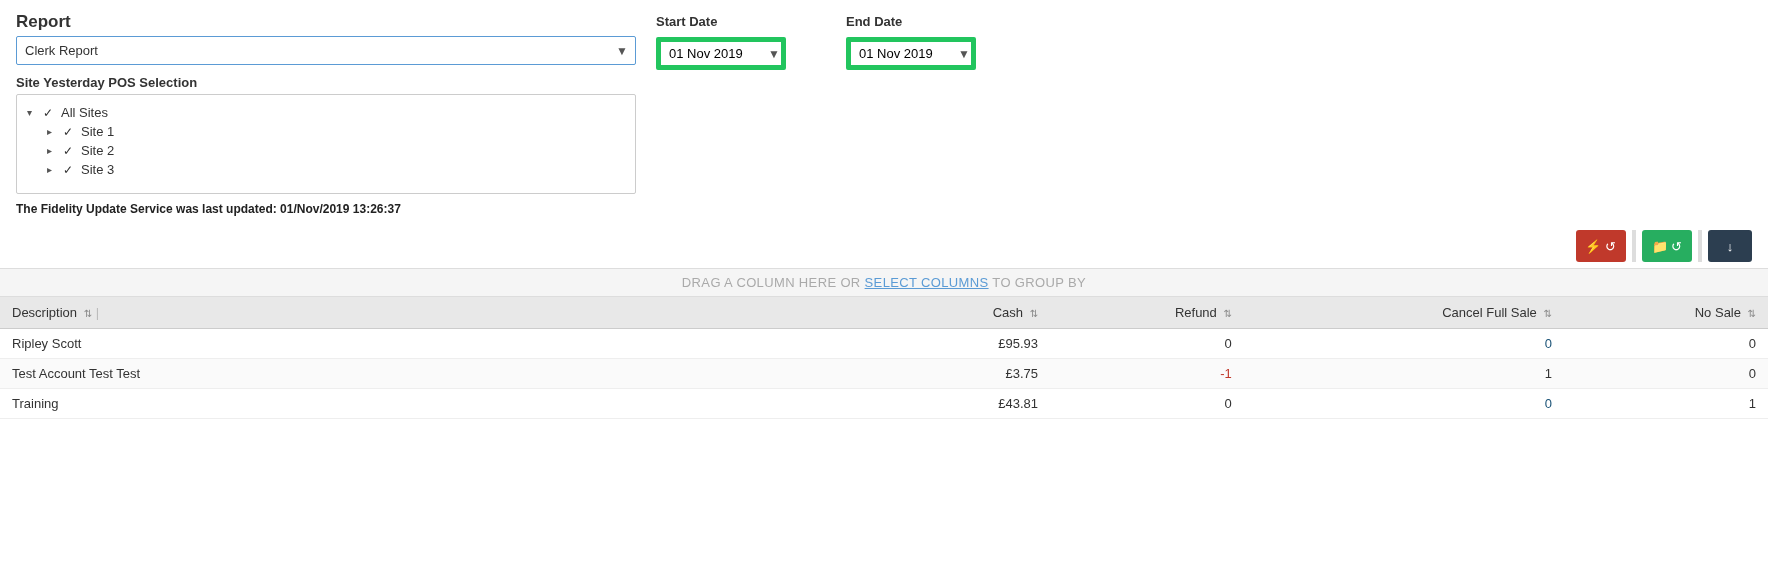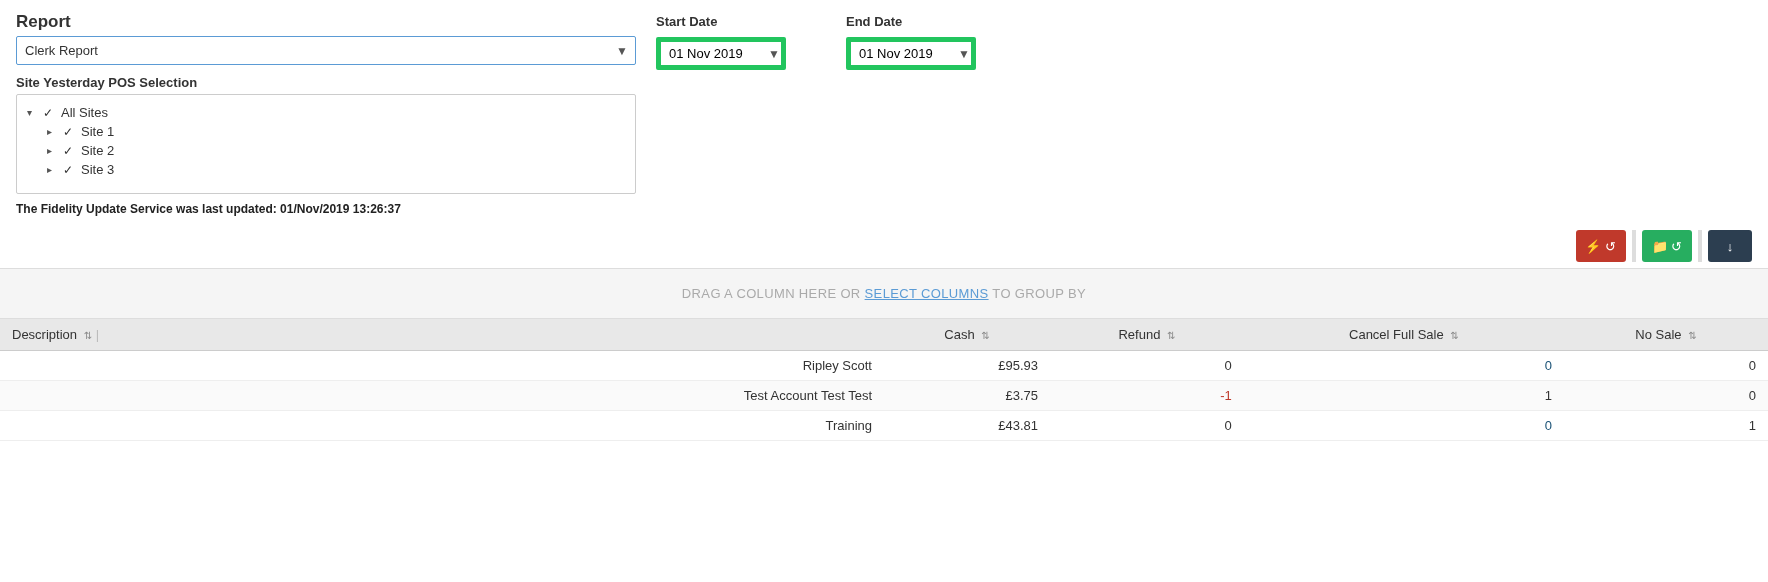--- a/index.html
+++ b/index.html
@@ -98,40 +98,40 @@
     .toolbar-btn.green { background: #27ae60; }
     .toolbar-btn.dark { background: #2c3e50; }
     .toolbar-divider { width: 4px; height: 32px; background: #ddd; margin: 0 2px; }
 
     
     .group-by-bar {
       background: #f5f5f5;
       border-top: 1px solid #ddd;
       border-bottom: 1px solid #ddd;
       text-align: center;
-      padding: 17px;
+      padding: 6px;
       color: #aaa;
       font-size: 12px;
       letter-spacing: 0.03em;
     }
     .group-by-bar .select-link { color: #5b9bd5; text-decoration: underline; cursor: pointer; }
 
     
     .data-table { width: 100%; border-collapse: collapse; }
     .data-table thead tr { background: #e8e8e8; }
     .data-table thead th {
       padding: 8px 12px; text-align: left; font-weight: normal;
       font-size: 13px; color: #333; border-bottom: 1px solid #ccc;
       white-space: nowrap;
     }
-    .data-table thead th.right { text-align: center; }
+    .data-table thead th.right { text-align: right; }
     .data-table thead th .sort-icon { font-size: 10px; margin-left: 3px; color: #888; }
     .data-table tbody tr { border-bottom: 1px solid #eee; }
     .data-table tbody tr:nth-child(even) { background: #fafafa; }
-    .data-table tbody td { padding: 7px 12px; font-size: 13px; text-align: right; }
+    .data-table tbody td { padding: 7px 12px; font-size: 13px; }
     .data-table tbody td.right { text-align: right; }
     .data-table tbody td.red { color: #c0392b; text-align: right; }
     .data-table tbody td.blue { color: #1a5276; text-align: right; }
 
     .resize-handle { display: inline-block; width: 10px; cursor: col-resize; color: #bbb; }
   </style>
 </head>
 <body>
 
 <div class="top-section">

